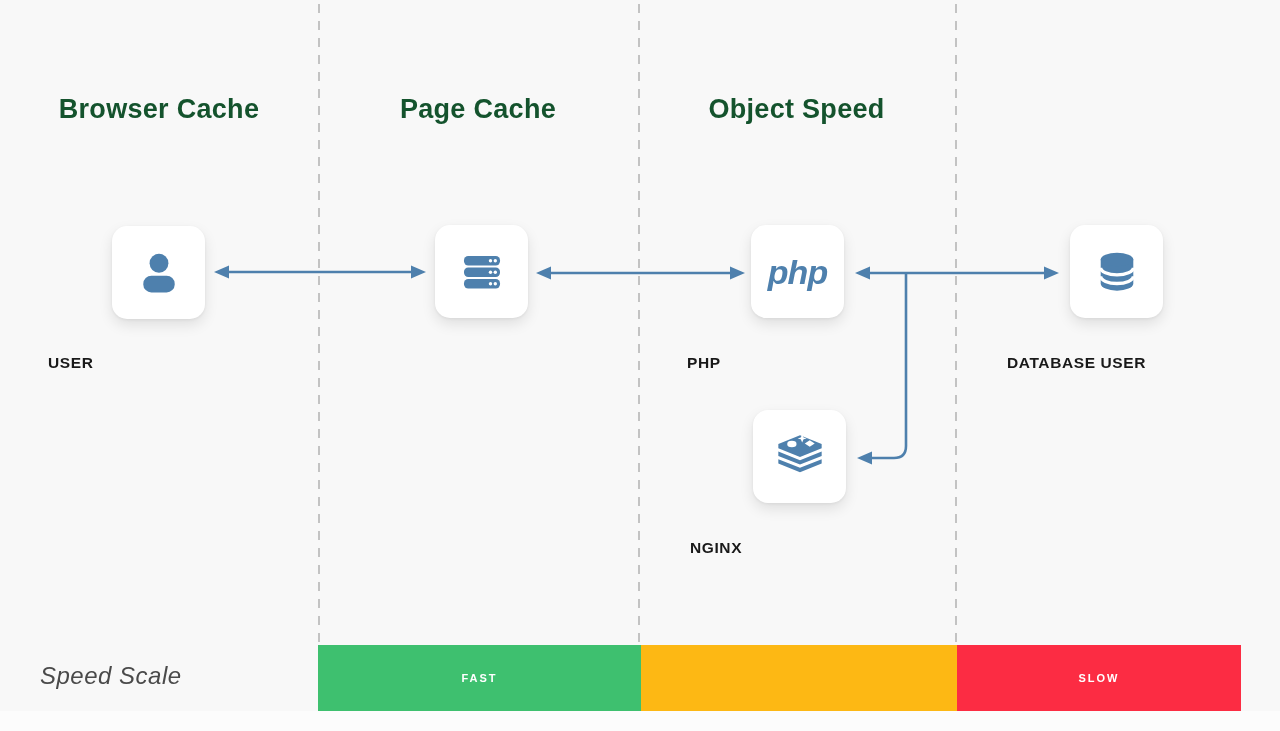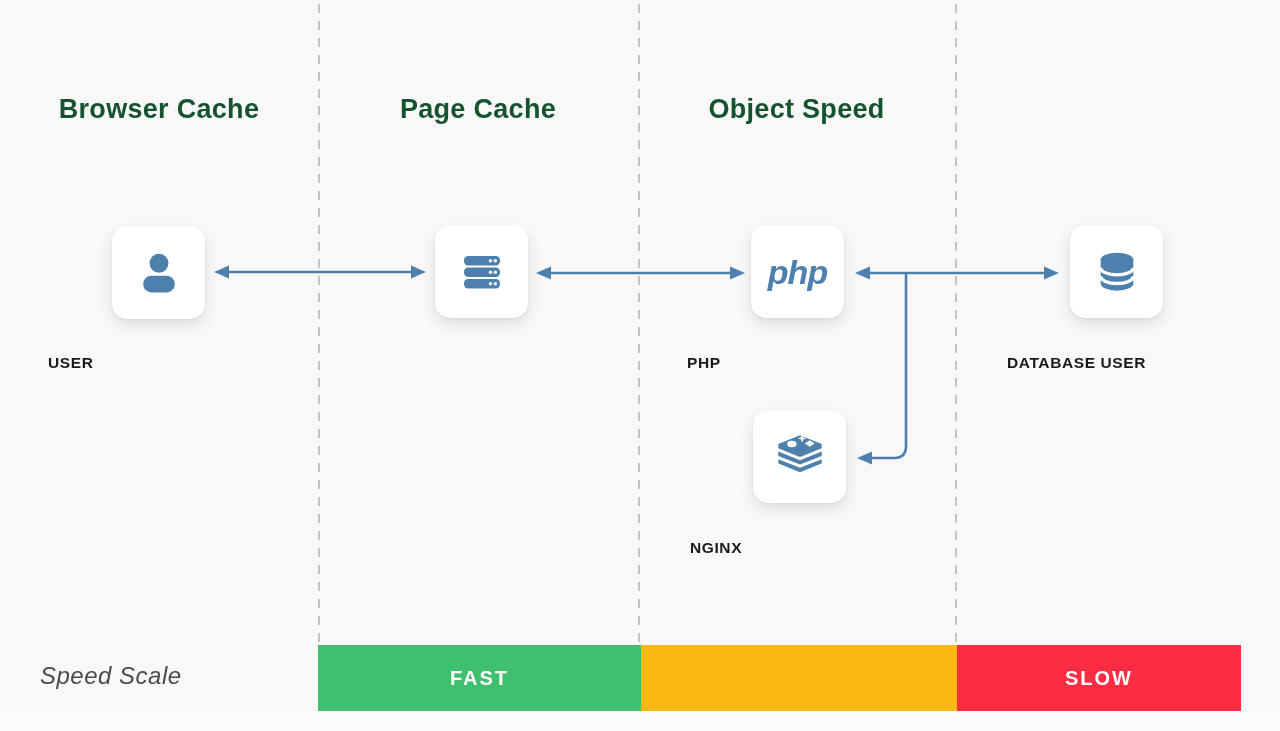--- a/index.html
+++ b/index.html
@@ -34,21 +34,21 @@
   .label-redis{left:690px; top:532px;}
 
   .arrows{position:absolute; left:0; top:0; pointer-events:none;}
   .arrow-stroke{stroke:var(--blue,#4e80ad); stroke-width:2.6; fill:none;}
   .arrow-head{fill:var(--blue,#4e80ad);}
 
   .speed-label{position:absolute; left:40px; top:662px; width:243px; text-align:left;
     font-size:24px; font-style:italic; color:#4a4a4a; letter-spacing:0.5px;}
 
   .seg{position:absolute; top:645px; height:66px; line-height:66px; text-align:center;
-    color:#ffffff; font-size:20px; font-weight:700; letter-spacing:2px;}
+    color:#ffffff; font-size:11px; font-weight:700; letter-spacing:2px;}
   .seg-fast{left:318px; width:323px;}
   .seg-mid{left:641px; width:316px;}
   .seg-slow{left:957px; width:284px;}
 
   .bottom-strip{position:absolute; left:0; top:711px; width:1280px; height:20px; background:#fcfcfc;}
 </style>
 </head>
 <body>
 
 <div class="canvas">

